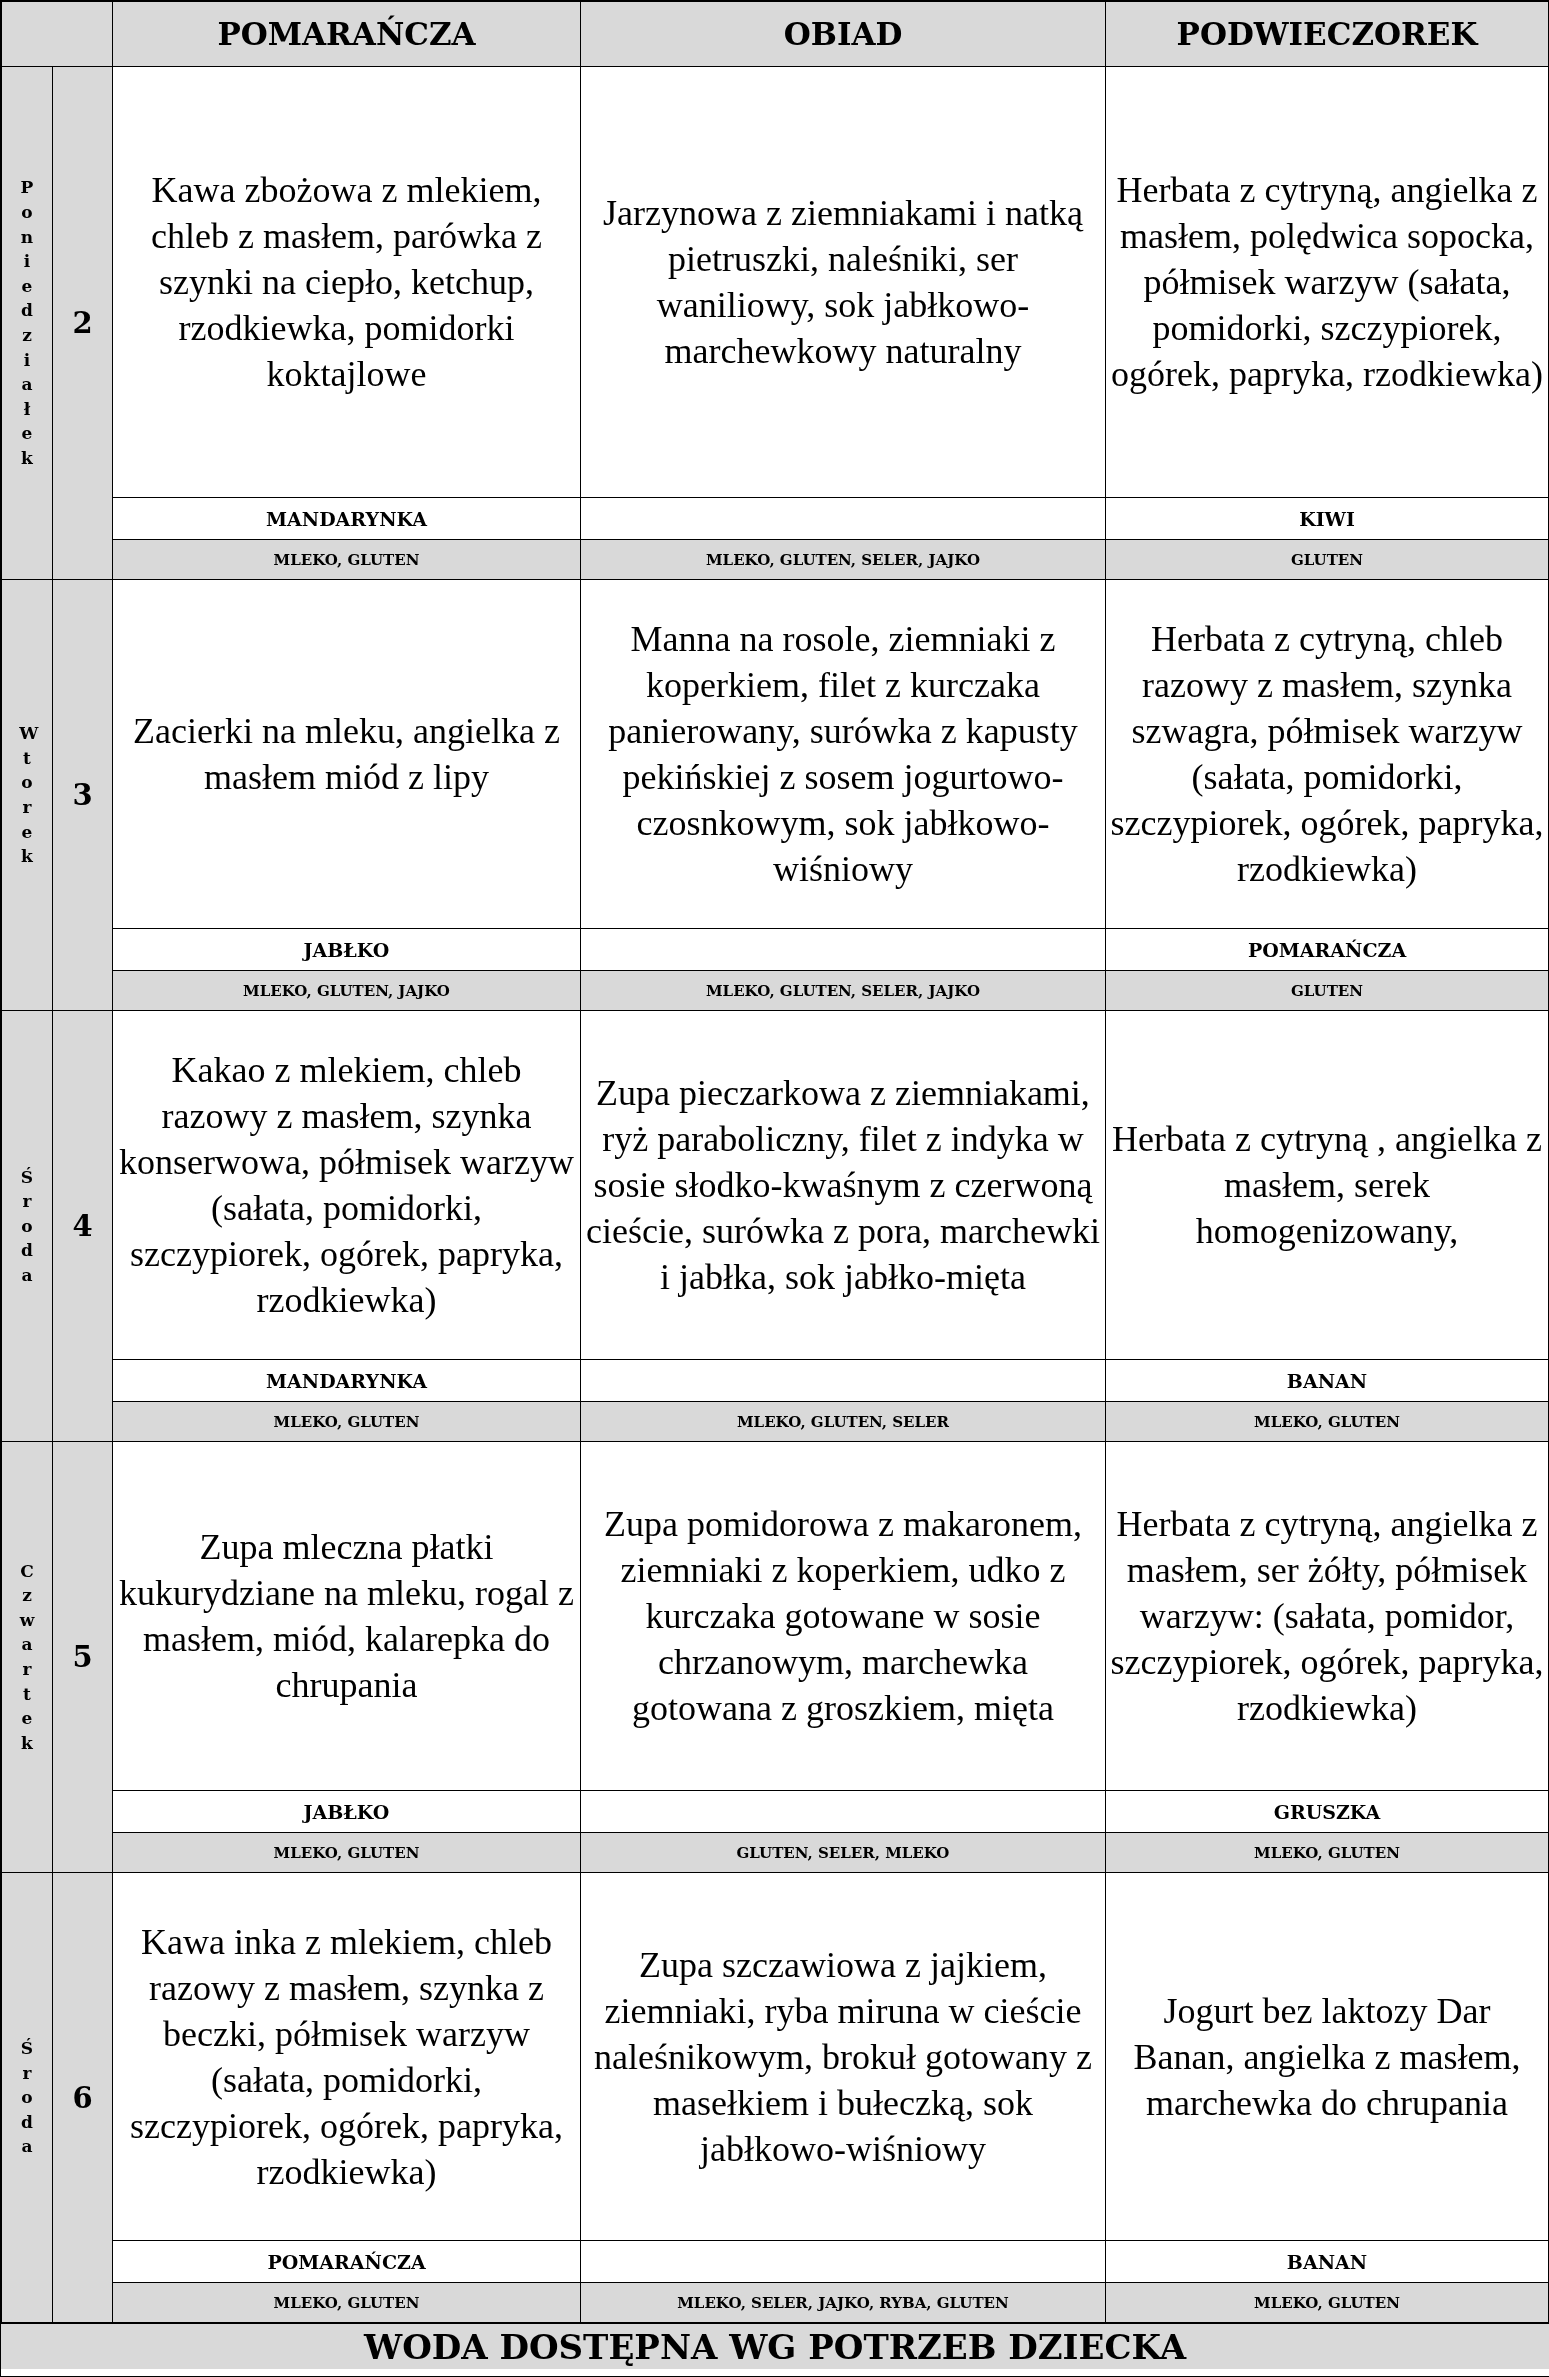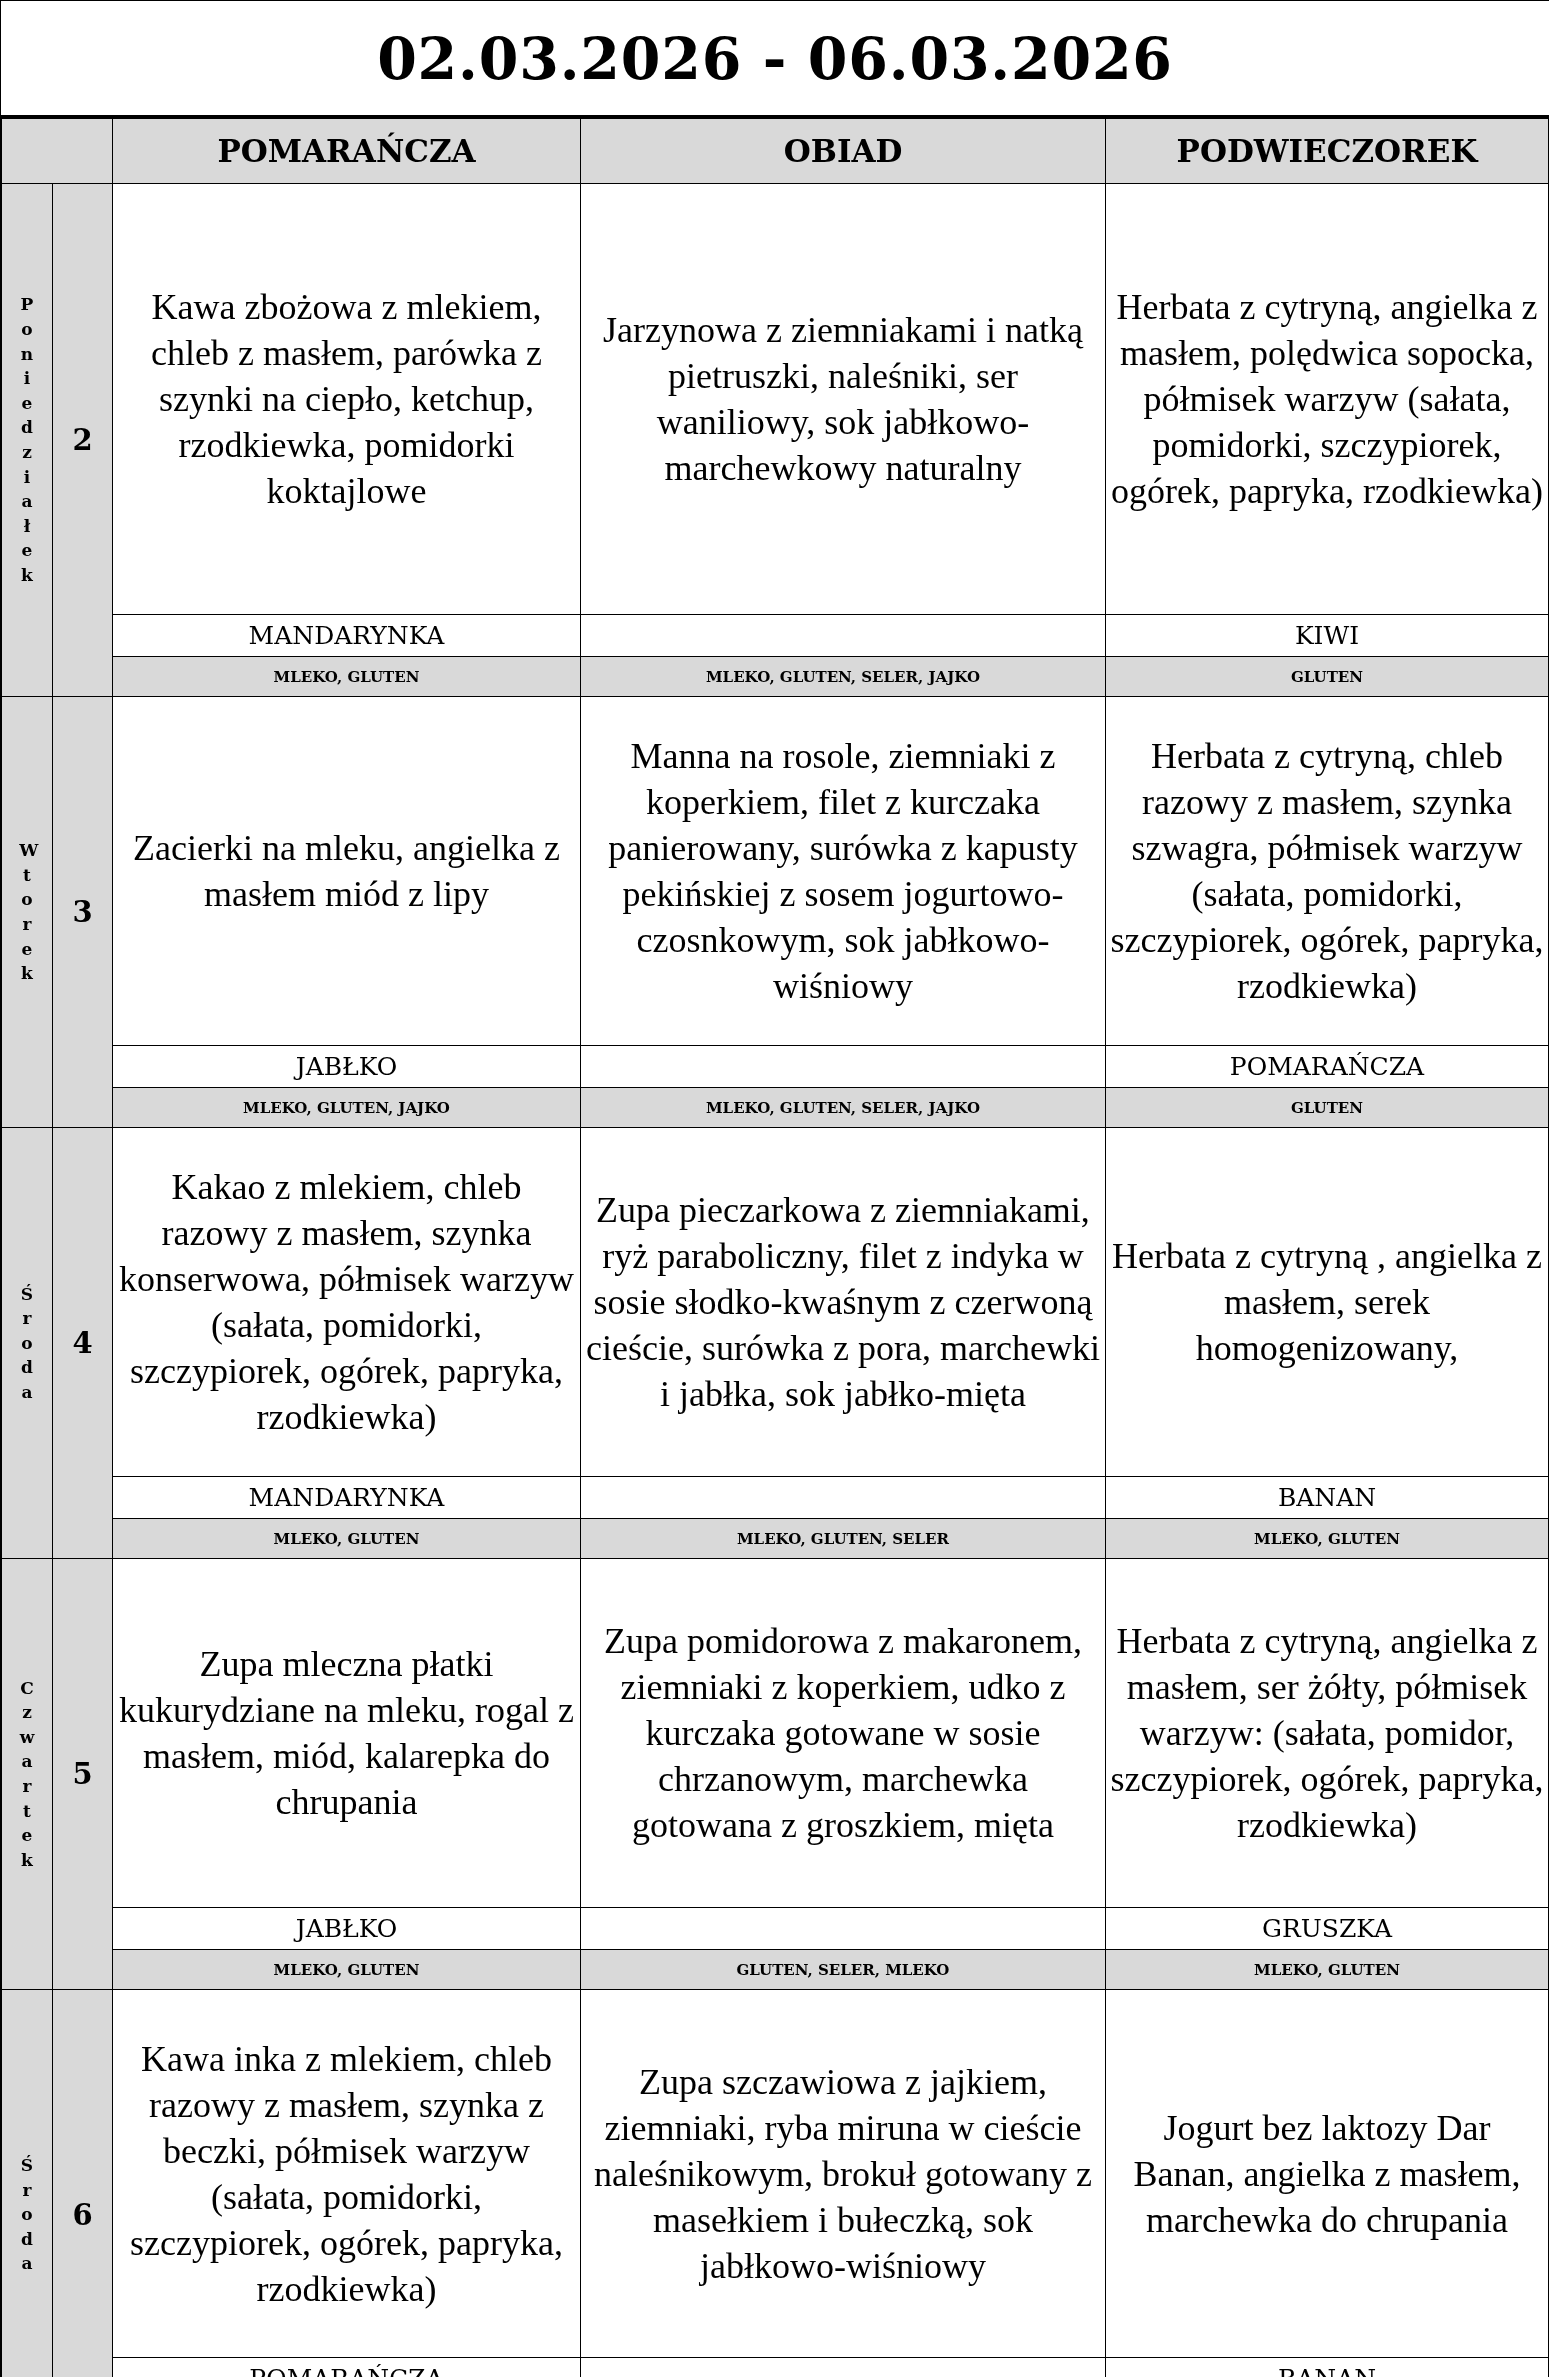--- a/index.html
+++ b/index.html
@@ -17,34 +17,33 @@
   col.c-num { width: 60px; }
   col.c-b { width: 468px; }
   col.c-o { width: 525px; }
   col.c-p { width: auto; }
   th.hdr { background: #d9d9d9; height: 65px; font-family: "DejaVu Serif", serif; font-weight: bold; font-size: 31px; }
   th.hdr-blank { background: #d9d9d9; }
   td.day { background: #d9d9d9; font-weight: bold; font-size: 17px; line-height: 24.6px; }
   td.day span.letters { display: inline-block; width: 15.4px; word-break: break-all; white-space: normal; }
   td.num { background: #d9d9d9; font-weight: bold; font-size: 29px; }
   td.meal { font-family: "Liberation Serif", serif; font-size: 36px; line-height: 46px; padding: 0 4.6px; background: #fff; }
-  td.fruit { height: 42px; font-weight: normal; font-size: 25px; background: #fff; }
+  td.fruit { height: 42px; font-weight: bold; font-size: 19px; background: #fff; }
   td.allergen { height: 40px; font-weight: bold; font-size: 15px; background: #d9d9d9; }
   .r-mon .meal-row { height: 431px; border-radius: 17px; }
   .r-tue .meal-row { height: 349px; }
   .r-wed .meal-row { height: 349px; }
   .r-thu .meal-row { height: 349px; }
   .r-fri .meal-row { height: 368px; }
   .footer { background: #d9d9d9; height: 46px; font-weight: bold; font-size: 34px; border-top: 1.5px solid #000; display: flex; align-items: center; justify-content: center; }
 </style>
 </head>
 <body>
 
 <div class="page">
-  <div class="title">02.03.2026 - 06.03.2026</div>
 
   <table class="menu">
     <colgroup>
       <col class="c-day">
         <col class="c-num">
         <col class="c-b">
         <col class="c-o">
         <col class="c-p">
     </colgroup>
     <thead>

